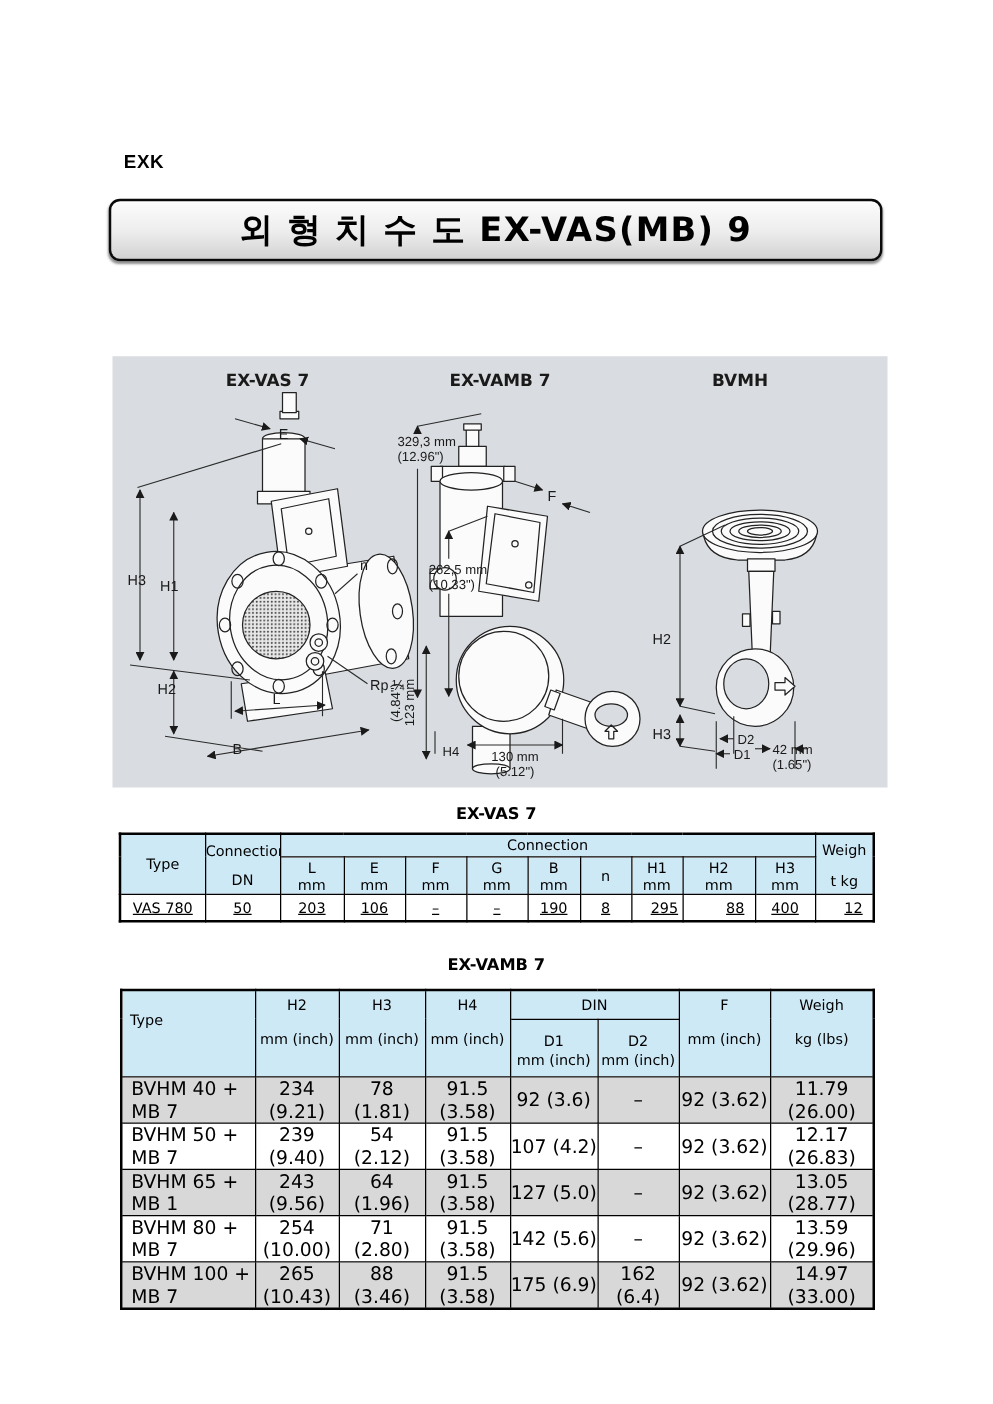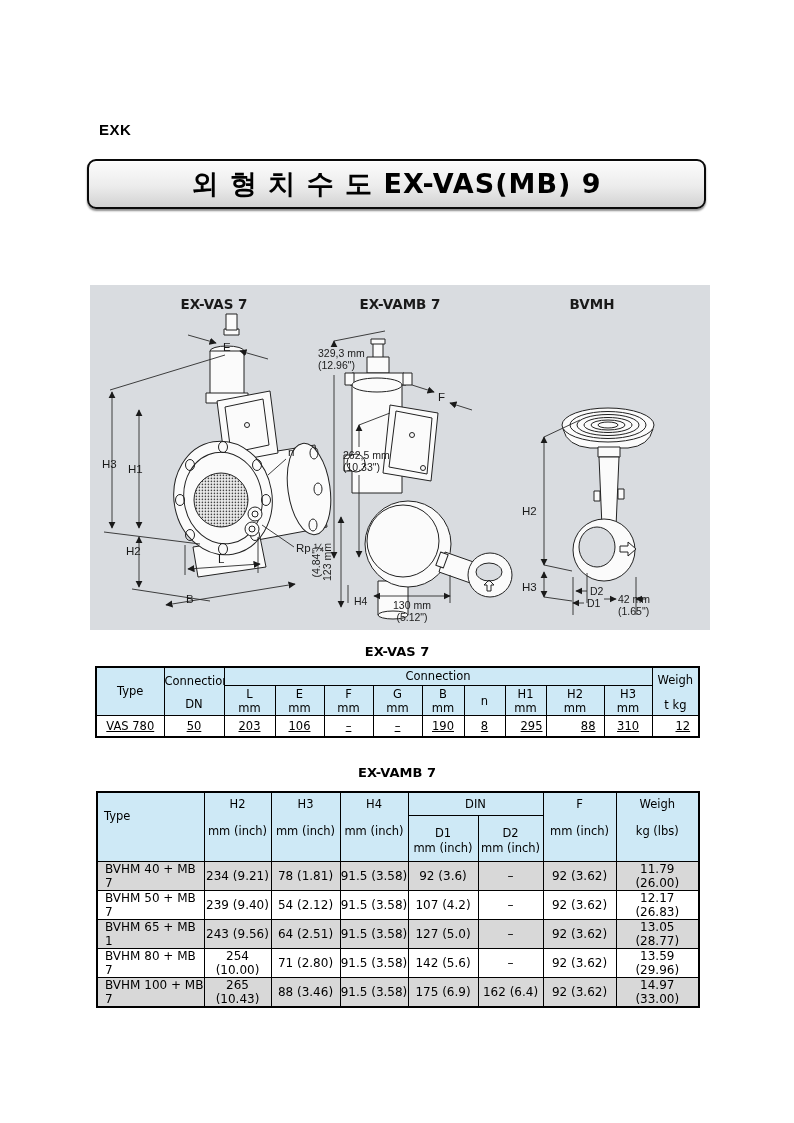--- a/index.html
+++ b/index.html
@@ -48,21 +48,21 @@
   .wt-cell  div:first-child { margin-top: 2px; margin-bottom: 11px; }
   .num-r3 { text-align: right; padding-right: 3px; }
   .num-r8 { text-align: right; padding-right: 8px; margin-left: 36px; }
   #table-vas td.data { height: 22px; text-decoration: underline; }
 
   
   #table-vamb .rs-cell { height: 69px; vertical-align: top; }
   #table-vamb .rs-cell .hname { margin-top: 4px; margin-bottom: 13px; }
   #table-vamb .type-h { text-align: left; padding: 16px 0 0 6px; vertical-align: top; }
   #table-vamb .sub { line-height: 15px; padding-top: 5px; height: 45px; }
-  #table-vamb td.data { height: 22px; font-size: 12px; }
+  #table-vamb td.data { height: 22px; font-size: 15px; }
   #table-vamb td.t-left { text-align: left; padding-left: 7px; }
 </style>
 </head>
 <body>
 
 <div class="exk">EXK</div>
 
 <div class="title-bar">
   <span class="title-text">외 형  치 수 도 EX-VAS(MB) 9</span>
 </div>
@@ -305,21 +305,21 @@
     <td class="data">VAS 780</td>
     <td class="data">50</td>
     <td class="data">203</td>
     <td class="data">106</td>
     <td class="data">–</td>
     <td class="data">–</td>
     <td class="data">190</td>
     <td class="data">8</td>
     <td class="data num-r3">295</td>
     <td class="data num-r8">88</td>
-    <td class="data">310</td>
+    <td class="data">400</td>
     <td class="data num-r8">12</td>
   </tr>
 </tbody>
   </table>
 
 <div class="tbl-caption" id="cap2">EX-VAMB 7</div>
 
 <table id="table-vamb">
   <colgroup>
     <col style="width:107px">
@@ -382,21 +382,21 @@
     <td class="data">54 (2.12)</td>
     <td class="data">91.5 (3.58)</td>
     <td class="data">107 (4.2)</td>
     <td class="data">–</td>
     <td class="data">92 (3.62)</td>
     <td class="data">12.17 (26.83)</td>
   </tr>
   <tr class="alt">
     <td class="data t-left">BVHM 65 + MB 1</td>
     <td class="data">243 (9.56)</td>
-    <td class="data">64 (2.51)</td>
+    <td class="data">64 (1.96)</td>
     <td class="data">91.5 (3.58)</td>
     <td class="data">127 (5.0)</td>
     <td class="data">–</td>
     <td class="data">92 (3.62)</td>
     <td class="data">13.05 (28.77)</td>
   </tr>
   <tr>
     <td class="data t-left">BVHM 80 + MB 7</td>
     <td class="data">254 (10.00)</td>
     <td class="data">71 (2.80)</td>

